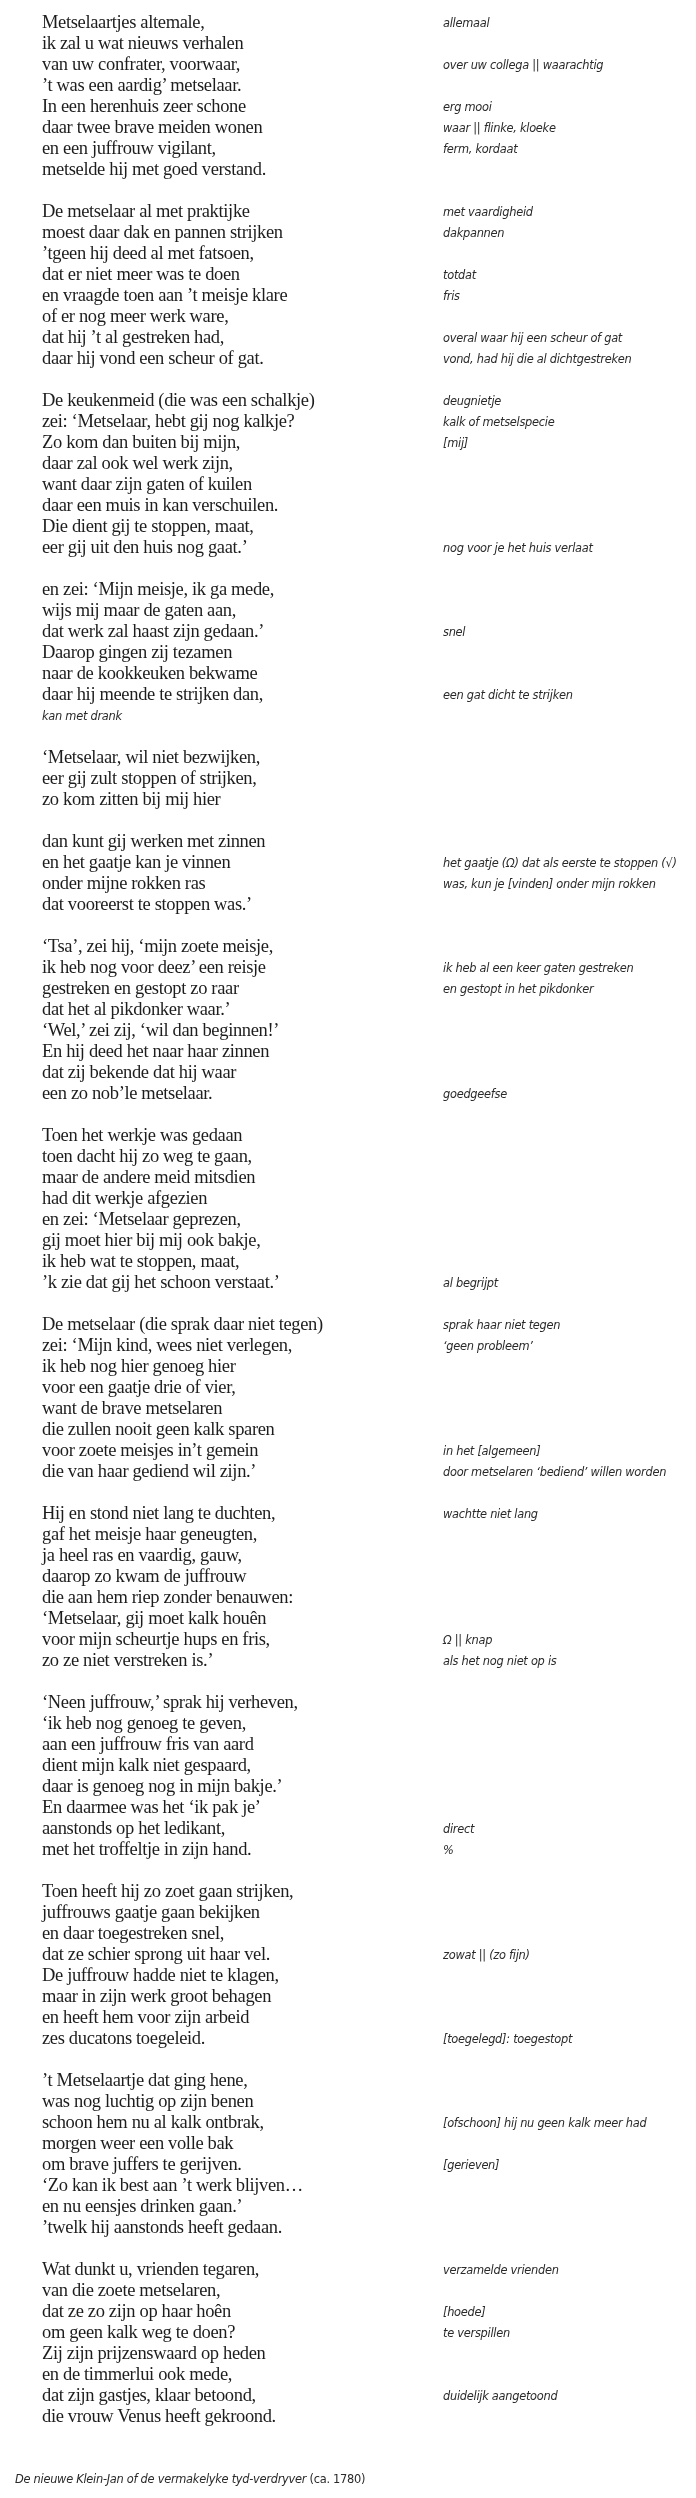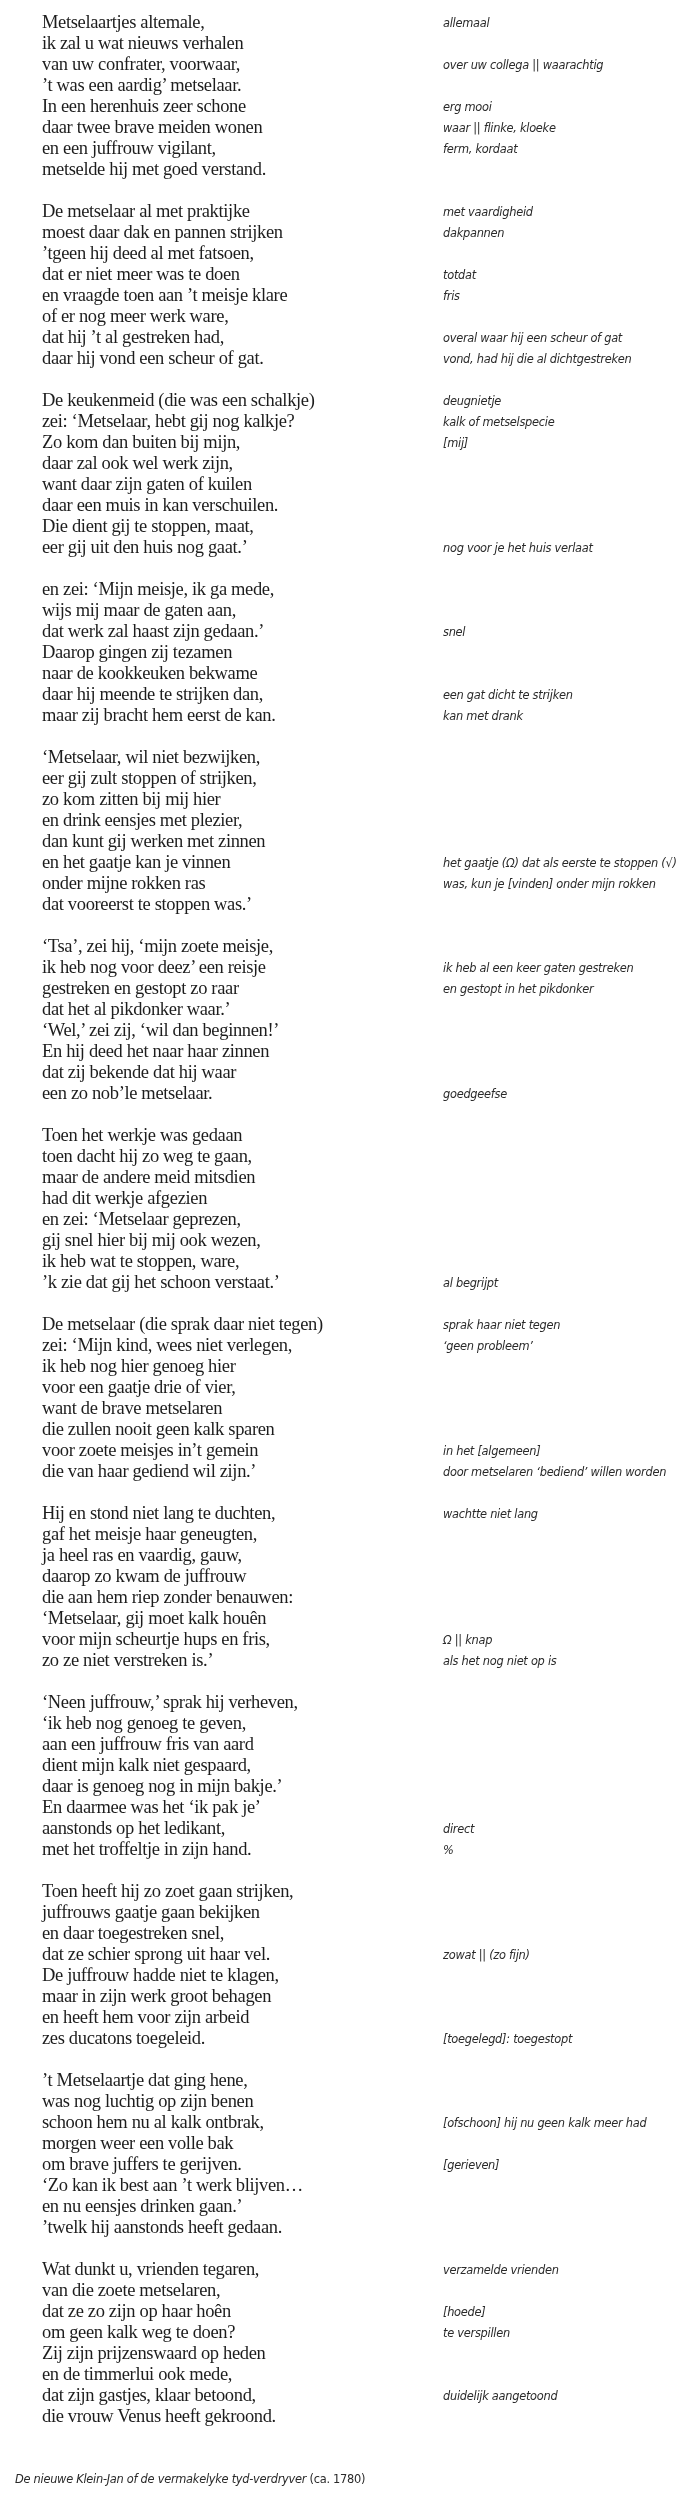--- a/index.html
+++ b/index.html
@@ -193,40 +193,38 @@
       </div>
     <div class="line">
         <span class="verse">naar de kookkeuken bekwame</span>
         <span class="gloss"></span>
       </div>
     <div class="line">
         <span class="verse">daar hij meende te strijken dan,</span>
         <span class="gloss">een gat dicht te strijken</span>
       </div>
     <div class="line">
-        <span class="verse">maar zij bracht hem eerst de kan.</span>
         <span class="gloss">kan met drank</span>
       </div>
   </div>
 
   <div class="stanza">
     <div class="line">
         <span class="verse">‘Metselaar, wil niet bezwijken,</span>
         <span class="gloss"></span>
       </div>
     <div class="line">
         <span class="verse">eer gij zult stoppen of strijken,</span>
         <span class="gloss"></span>
       </div>
     <div class="line">
         <span class="verse">zo kom zitten bij mij hier</span>
         <span class="gloss"></span>
       </div>
     <div class="line">
-        <span class="verse">en drink eensjes met plezier,</span>
         <span class="gloss"></span>
       </div>
     <div class="line">
         <span class="verse">dan kunt gij werken met zinnen</span>
         <span class="gloss"></span>
       </div>
     <div class="line">
         <span class="verse">en het gaatje kan je vinnen</span>
         <span class="gloss">het gaatje (Ω) dat als eerste te stoppen (√)</span>
       </div>
@@ -290,25 +288,25 @@
       </div>
     <div class="line">
         <span class="verse">had dit werkje afgezien</span>
         <span class="gloss"></span>
       </div>
     <div class="line">
         <span class="verse">en zei: ‘Metselaar geprezen,</span>
         <span class="gloss"></span>
       </div>
     <div class="line">
-        <span class="verse">gij snel hier bij mij ook wezen,</span>
-        <span class="gloss"></span>
-      </div>
-    <div class="line">
-        <span class="verse">ik heb wat te stoppen, ware,</span>
+        <span class="verse">gij moet hier bij mij ook bakje,</span>
+        <span class="gloss"></span>
+      </div>
+    <div class="line">
+        <span class="verse">ik heb wat te stoppen, maat,</span>
         <span class="gloss"></span>
       </div>
     <div class="line">
         <span class="verse">’k zie dat gij het schoon verstaat.’</span>
         <span class="gloss">al begrijpt</span>
       </div>
   </div>
 
   <div class="stanza">
     <div class="line">

